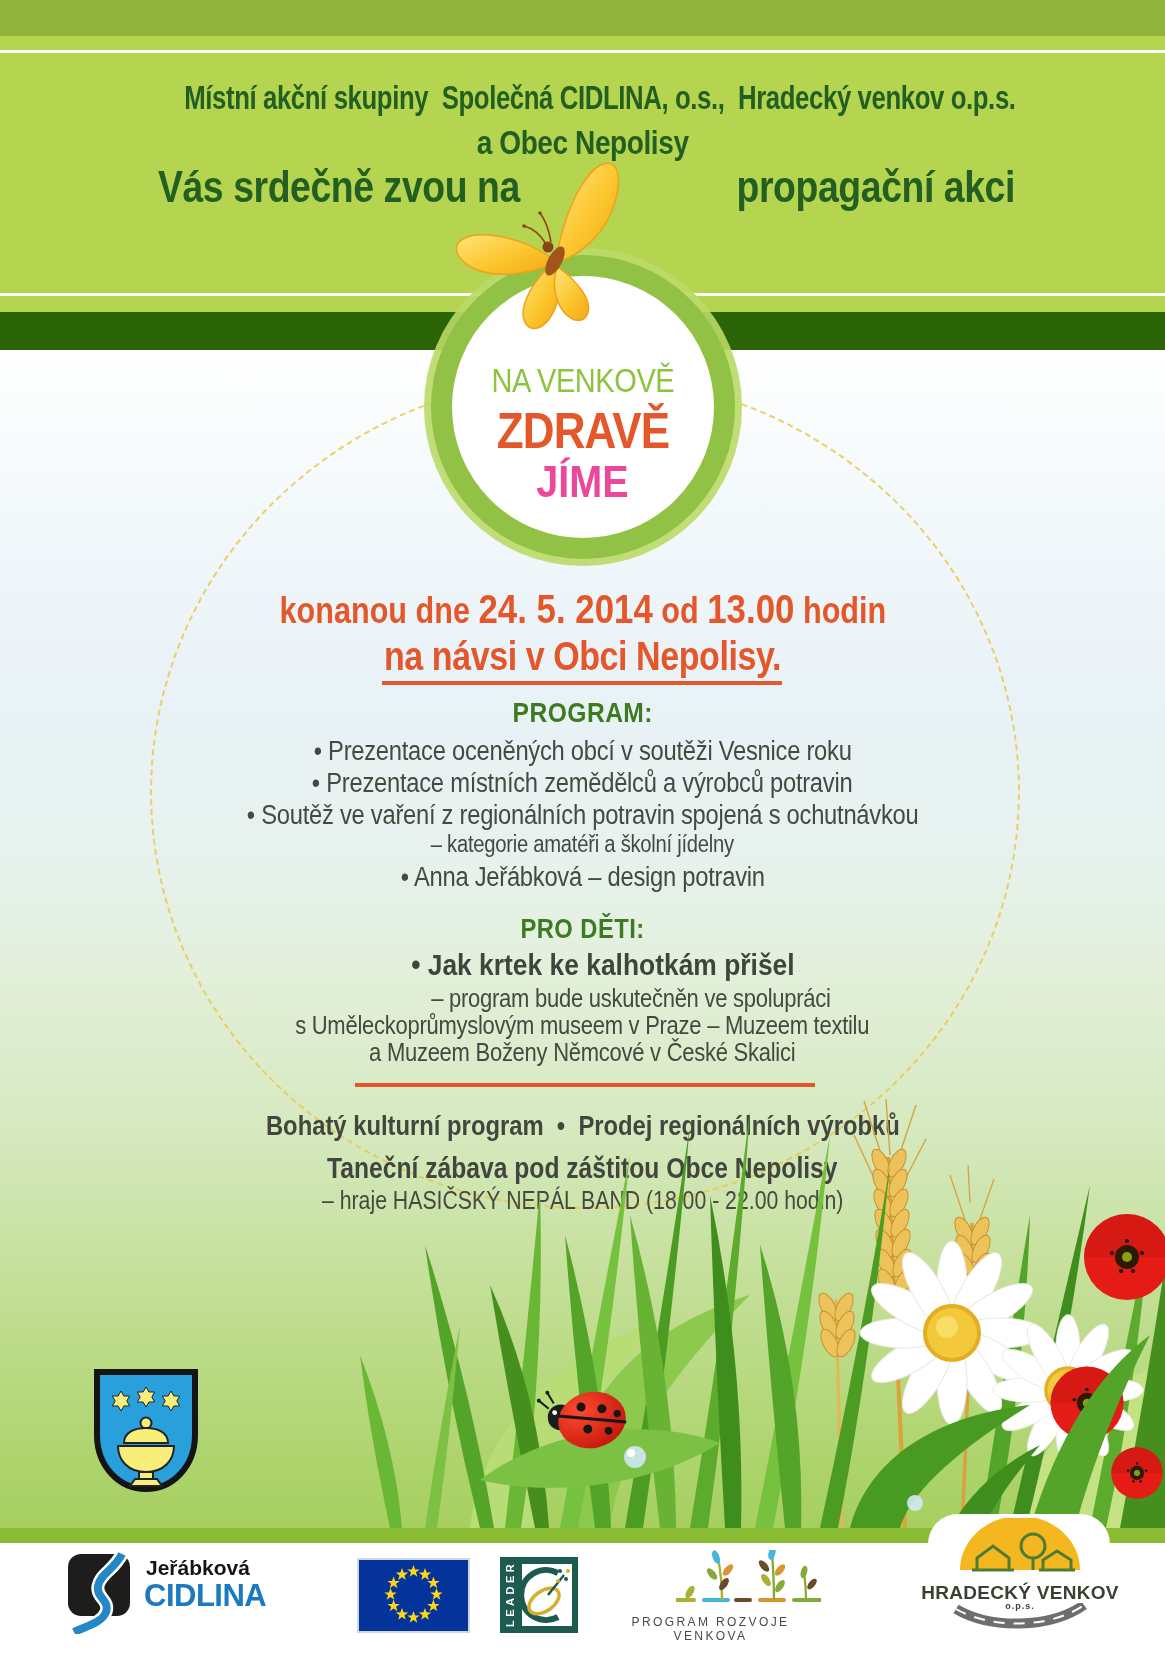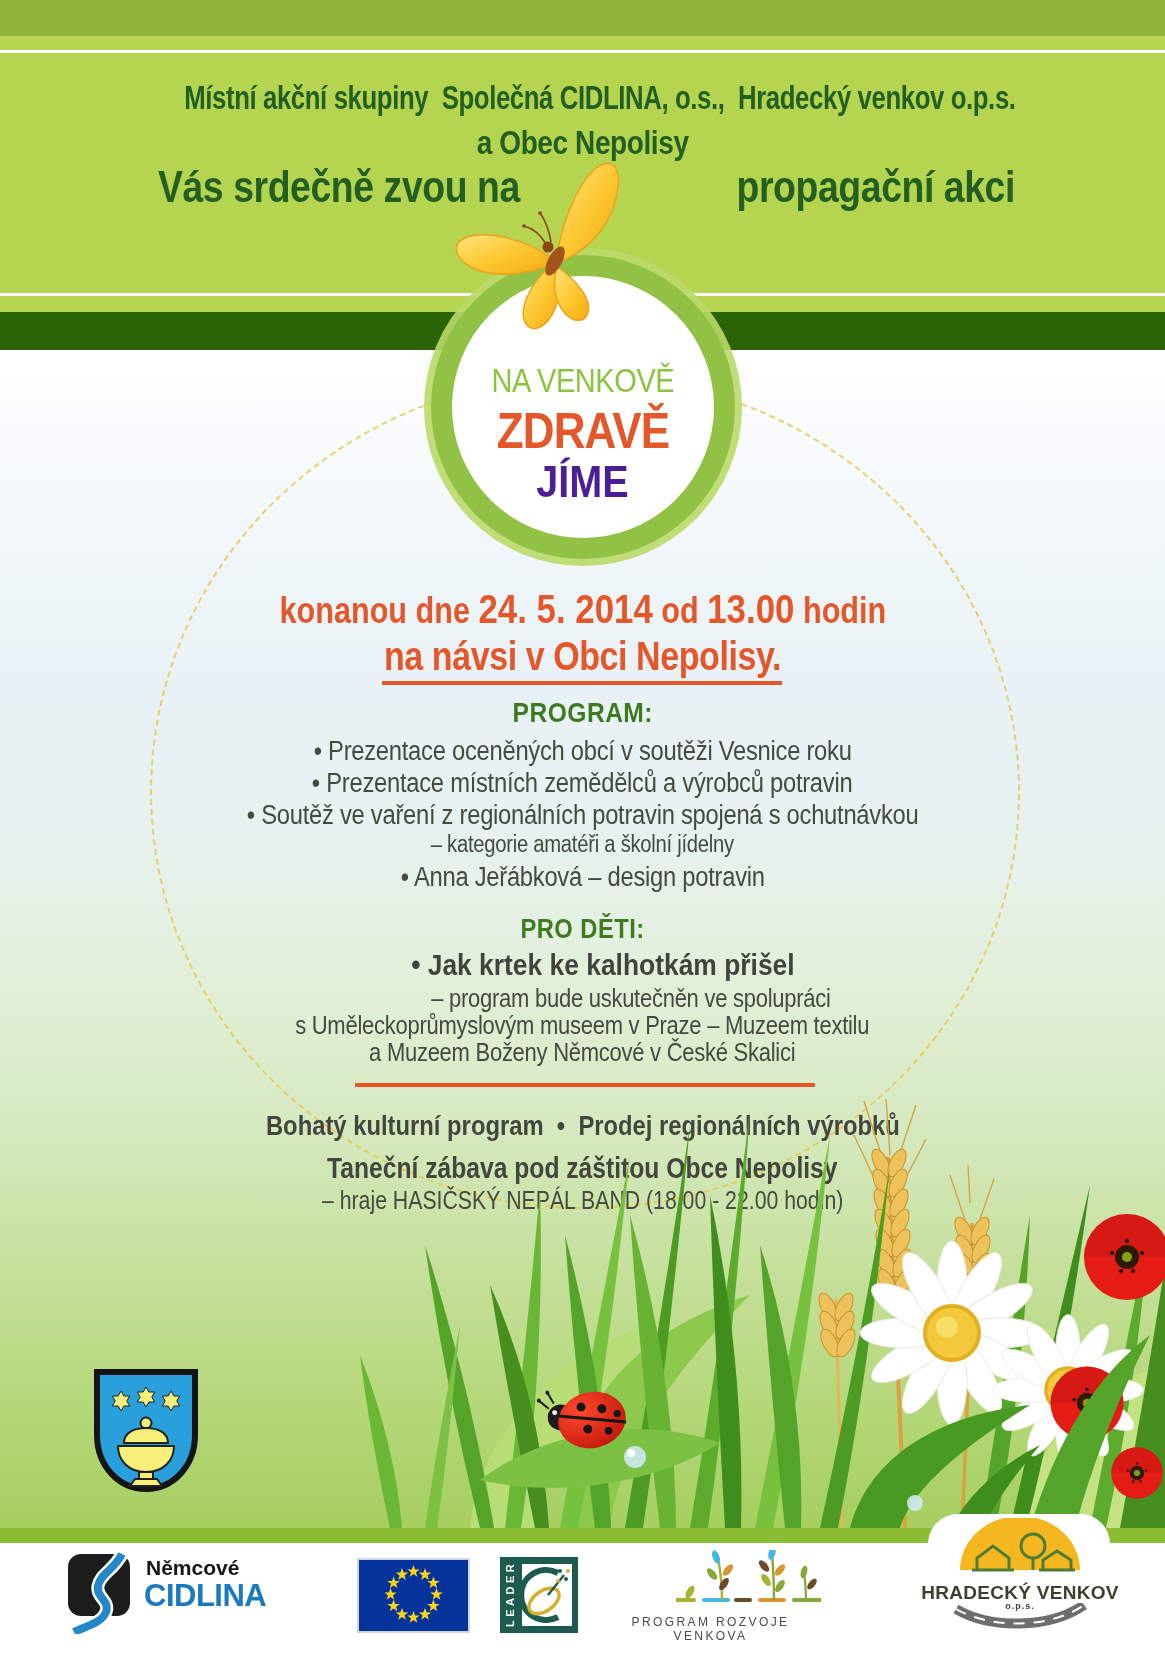--- a/index.html
+++ b/index.html
@@ -48,21 +48,21 @@
   .midrule{left:355px;top:1083px;width:460px;height:4px;background:#e4572b;z-index:2;}
   .ex1{top:1110px;font-size:28px;font-weight:700;color:#42463d;}
   .ex2{top:1152px;font-size:29px;font-weight:700;color:#42463d;}
   .ex3{top:1186px;font-size:25px;font-weight:400;color:#45493f;}
   
   .badge{left:431px;top:255px;width:262px;height:262px;background:#fff;border:21px solid #92c245;
     border-radius:50%;box-shadow:0 0 0 7px rgba(186,217,104,.9);z-index:3;}
   .badge .row{width:262px;}
   .b1{top:86px;font-size:33px;font-weight:400;color:#8cc440;letter-spacing:-.5px;}
   .b2{top:126px;font-size:50px;font-weight:800;color:#e4572b;letter-spacing:-1px;}
-  .b3{top:180px;font-size:45px;font-weight:800;color:#4c1d95;}
+  .b3{top:180px;font-size:45px;font-weight:800;color:#ec4899;}
   .butterfly{left:445px;top:156px;width:225px;height:190px;z-index:4;}
   .shield{left:91px;top:1367px;z-index:2;}
   .grass{left:330px;top:1095px;z-index:4;}
   
   .logo{z-index:6;}
   .cid-text-top{left:146px;top:1556px;font-size:21px;font-weight:700;color:#151515;z-index:6;}
   .cid-text-name{left:144px;top:1578px;font-size:31px;font-weight:800;color:#1b79c0;
     letter-spacing:-.5px;z-index:6;}
   .prv-caption{left:598px;top:1615px;width:225px;text-align:center;font-size:12px;
     letter-spacing:2.4px;color:#4a4a42;font-weight:400;z-index:6;}
@@ -275,21 +275,21 @@
   </svg>
 
   <div class="abs footer-band"></div>
   <div class="abs footer"></div>
 
   <svg class="abs logo" style="left:56px;top:1548px;" width="92" height="86" viewBox="0 0 92 86">
     <rect x="12" y="6" width="62" height="62" rx="13" fill="#1d1d1b"></rect>
     <path d="M66,6 C58,22 44,26 42,38 C40,50 54,52 50,64 C46,75 30,78 18,84" stroke="#ffffff" stroke-width="13" fill="none"></path>
     <path d="M66,6 C58,22 44,26 42,38 C40,50 54,52 50,64 C46,75 30,78 18,84" stroke="#2387c8" stroke-width="8" fill="none"></path>
   </svg>
-  <div class="abs cid-text-top">Němcové</div>
+  <div class="abs cid-text-top">Jeřábková</div>
   <div class="abs cid-text-name">CIDLINA</div>
 
   <svg class="abs logo" style="left:357px;top:1558px;" width="113" height="75" viewBox="0 0 113 75">
     <defs>
         <polygon id="eustar" points="0,-6.5 1.6,-2.1 6.2,-2 2.5,0.8 3.8,5.3 0,2.6 -3.8,5.3 -2.5,0.8 -6.2,-2 -1.6,-2.1" fill="#ffd617"></polygon>
       </defs>
     <rect x="1" y="1" width="111" height="73" fill="#04339b" stroke="#cfd6dd" stroke-width="2"></rect>
     <use href="#eustar" x="56.5" y="13.5"></use>
       <use href="#eustar" x="68" y="16.6"></use>
     <use href="#eustar" x="76.4" y="25"></use>

